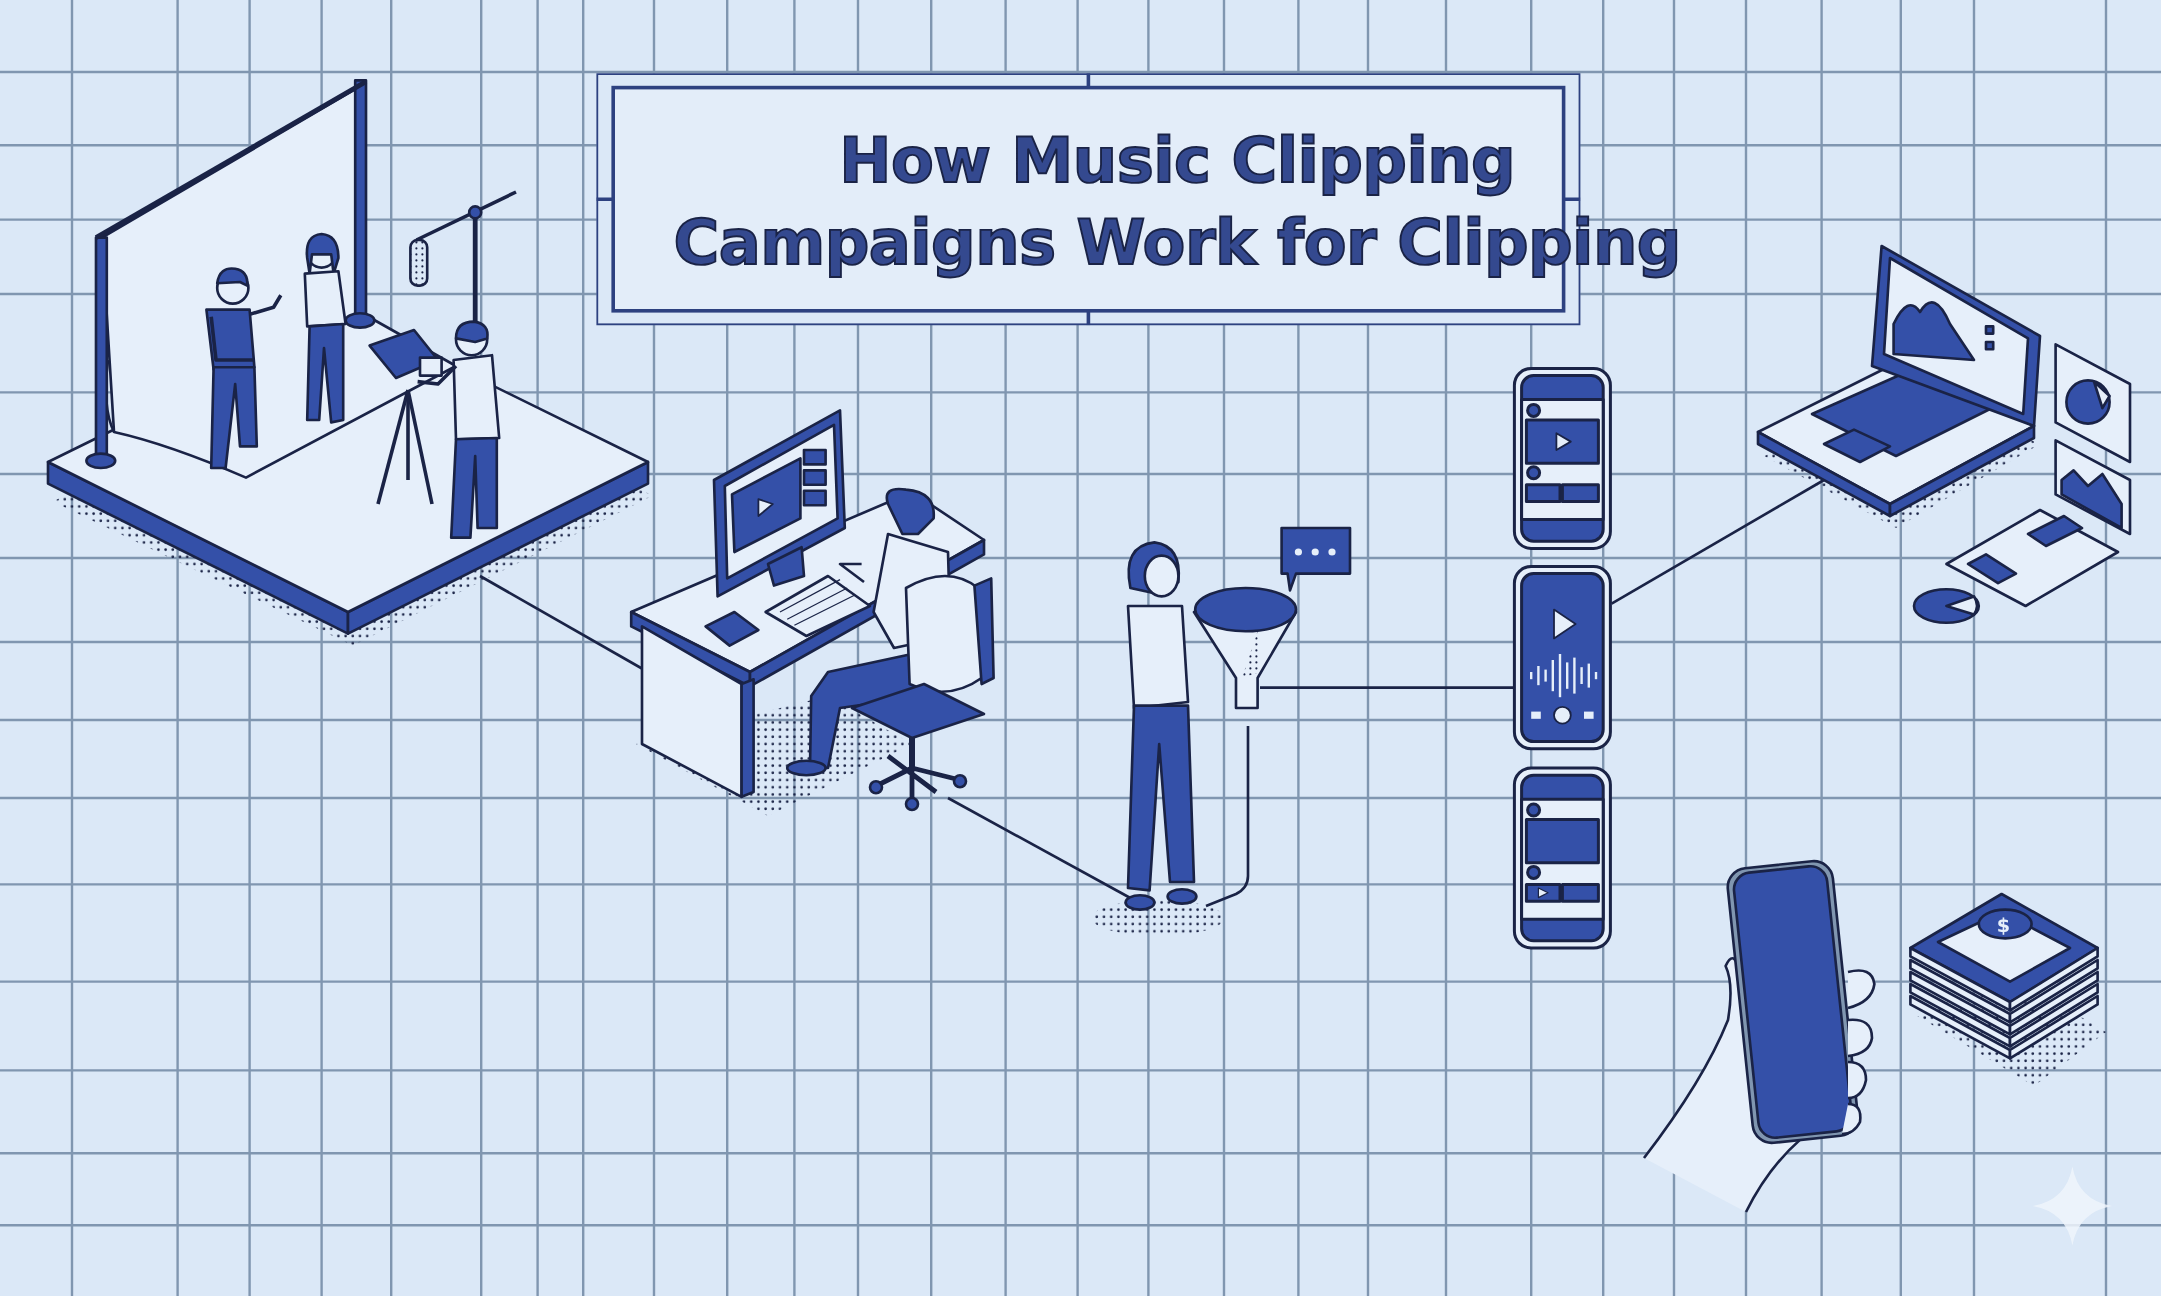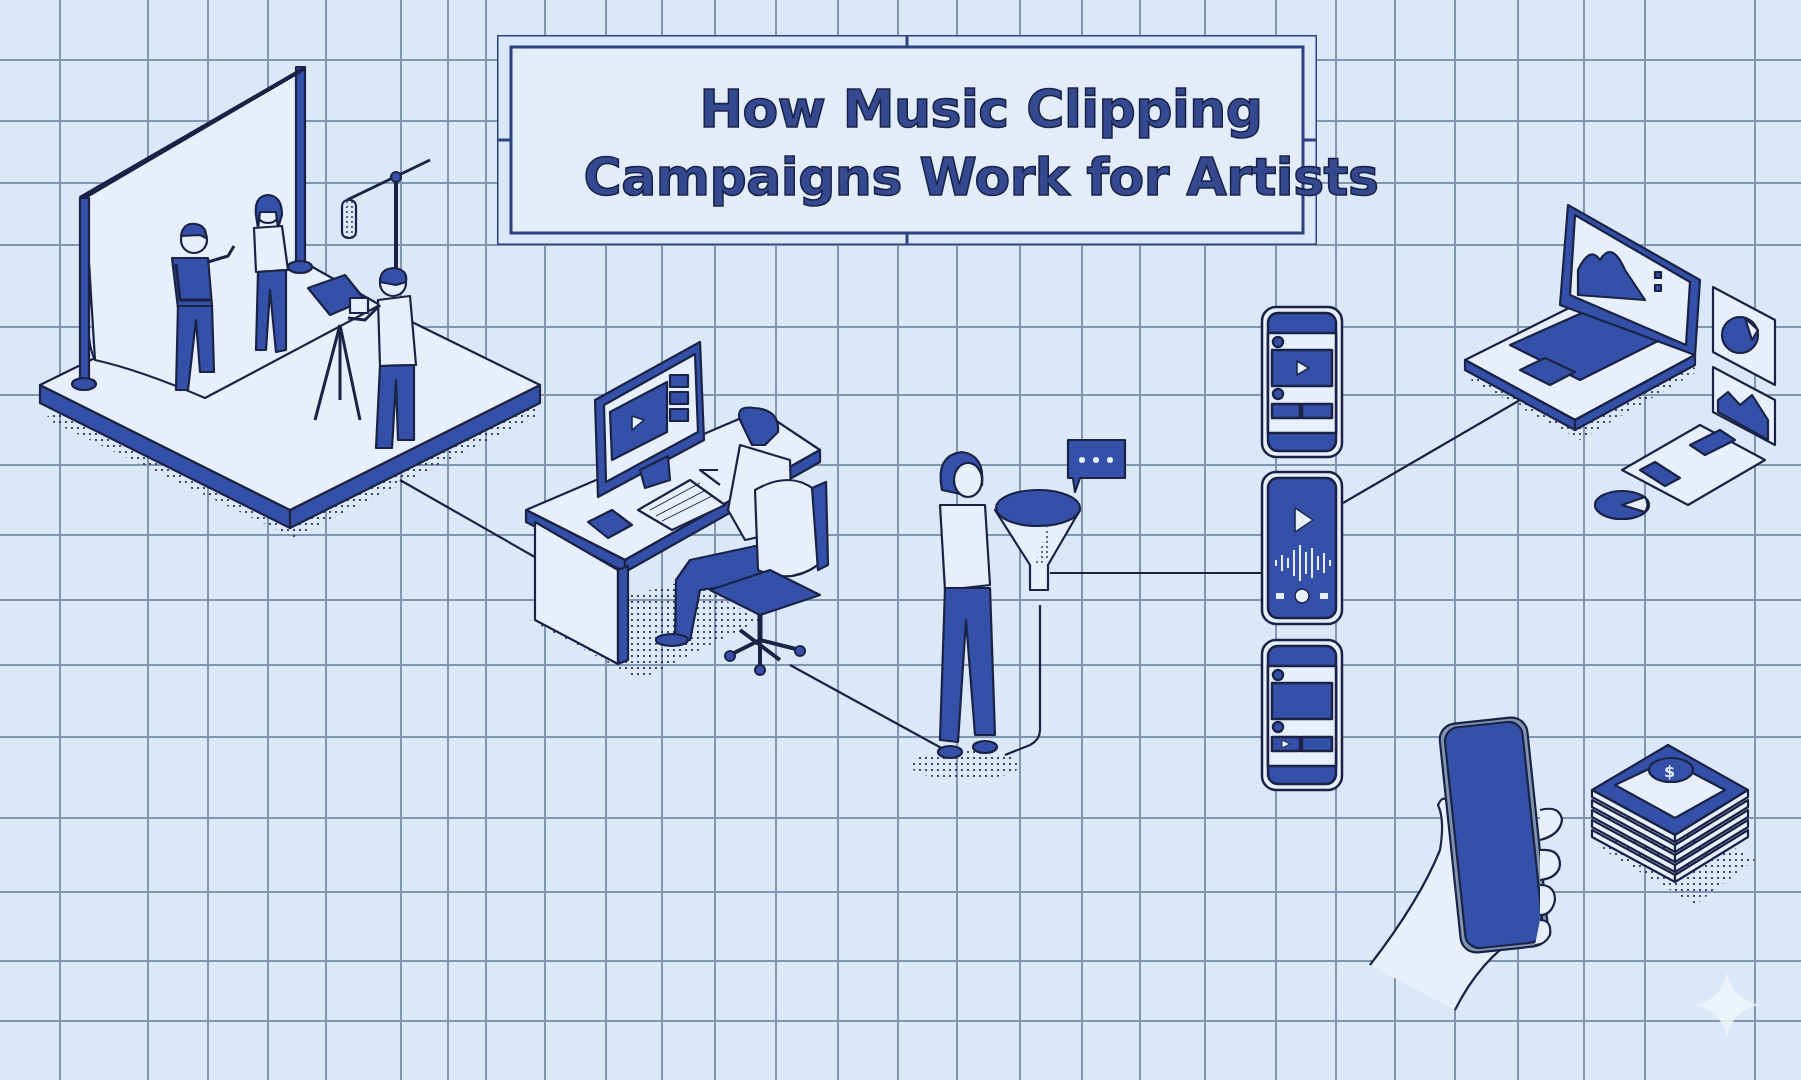--- a/index.html
+++ b/index.html
@@ -1,19 +1,19 @@
 <!DOCTYPE html>
 <html><head>
 <meta charset="utf-8">
 <style>
   html, body { margin:0; padding:0; }
   body { width:1801px; height:1080px; overflow:hidden; background:#dbe8f7; font-family:"Liberation Sans", sans-serif; }
   #stage { position:relative; width:1801px; height:1080px; }
   svg.scene { position:absolute; left:0; top:0; }
-  .title-box { position:absolute; left:497px; top:35px; width:968px; height:210px; }
+  .title-box { position:absolute; left:497px; top:61px; width:968px; height:210px; }
   .title-text { position:absolute; left:0; right:0; top:40px; text-align:center;
      font-family:"DejaVu Sans", sans-serif; font-weight:bold; font-size:52px; line-height:68px;
      color:#34498f; letter-spacing:-0.5px;
      -webkit-text-stroke:1.6px #1a2346; }
   .title-line { display:block; }
   .sparkle { position:absolute; left:1692px; top:970px; width:70px; height:70px; }
 </style>
 </head>
 <body>
 
@@ -326,21 +326,21 @@
   <svg width="820" height="210" viewBox="0 0 820 210" style="position:absolute;left:0;top:0">
     <rect x="0" y="0" width="820" height="210" fill="#dbe8f7" stroke="#2d4180" stroke-width="3"></rect>
     <rect x="14" y="12" width="792" height="186" fill="#e3edf9" stroke="#2d4180" stroke-width="3"></rect>
     <line x1="410" y1="0" x2="410" y2="12" stroke="#2d4180" stroke-width="3"></line>
     <line x1="410" y1="198" x2="410" y2="210" stroke="#2d4180" stroke-width="3"></line>
     <line x1="0" y1="105" x2="14" y2="105" stroke="#2d4180" stroke-width="3"></line>
     <line x1="806" y1="105" x2="820" y2="105" stroke="#2d4180" stroke-width="3"></line>
   </svg>
   <div class="title-text">
     <span class="title-line">How Music Clipping</span>
-    <span class="title-line">Campaigns Work for Artists</span>
+    <span class="title-line">Campaigns Work for Clipping</span>
   </div>
 </div>
 
 <svg class="sparkle" viewBox="0 0 70 70">
   <path d="M35 2 Q40 30 68 35 Q40 40 35 68 Q30 40 2 35 Q30 30 35 2 Z" fill="#eef4fc" opacity="0.85"></path>
 </svg>
 
 </div>
 
 </body></html>

